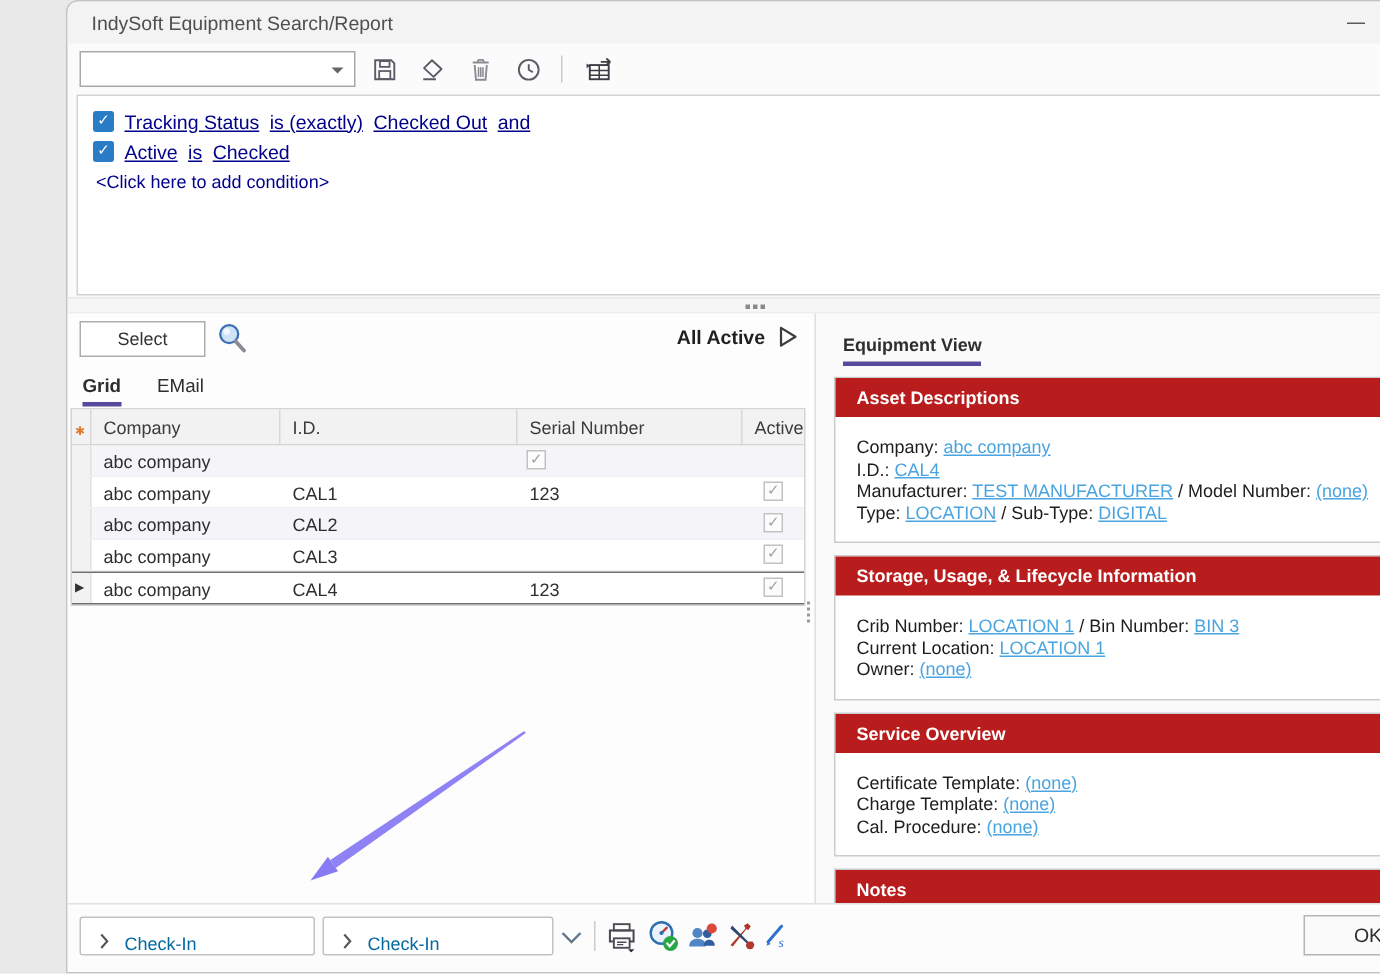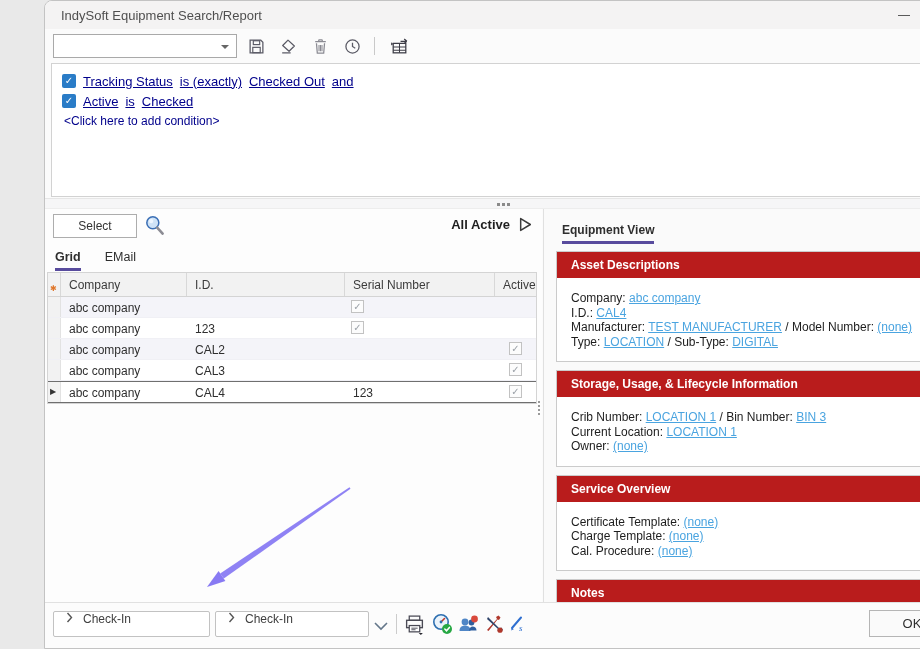--- a/index.html
+++ b/index.html
@@ -87,21 +87,21 @@
   .line { font-size:12px; line-height:14.5px; color:#1d1d1d; white-space:nowrap; }
   .elink { color:#4aa4e0; text-decoration:underline; }
   .elabel { color:#1d1d1d; }
 
   .edge-frag { position:absolute; right:0; width:6px; border-radius:3px 0 0 3px; }
 
   
   .bottom-bar { position:absolute; left:0; right:0; bottom:0; height:46px;
                 border-top:1px solid #e1e1e1; background:#fcfcfc; }
   .ci-btn { position:absolute; top:8px; height:26px; background:#fff; border:1px solid #c2c2c2;
-            border-radius:2px; font-size:12px; color:#404040; display:flex; align-items:flex-start;
+            border-radius:2px; font-size:12px; color:#0369a1; display:flex; align-items:flex-end;
             gap:10px; padding-left:12px; cursor:default; }
   .more-chev { position:absolute; left:328px; top:14px; }
   .b-sep { position:absolute; left:351px; top:11px; width:1px; height:20px; background:#cccccc; }
   .b-icon { position:absolute; top:10px; width:22px; height:22px; display:flex; align-items:center; justify-content:center; }
   .ok-btn { position:absolute; right:8px; top:7px; width:86px; height:27px; background:#fafafa;
             border:1px solid #b5b5b5; font-size:13px; color:#2e2e2e; text-align:center;
             line-height:25px; cursor:default; }
   .ok-btn span::first-letter { text-decoration:underline; }
 
   .arrow-overlay { position:absolute; left:130px; top:470px; pointer-events:none; }
@@ -222,20 +222,21 @@
             <div class="g-rowsel"></div>
             <div class="g-cell" style="flex: 0 0 126px;">abc company</div>
             <div class="g-cell" style="flex: 0 0 150px;"></div>
             <div class="g-cell" style="flex: 0 0 41px; padding: 0px;">
               <div class="chk">✓</div>
             </div>
           </div>
           <div class="g-row">
             <div class="g-rowsel"></div>
             <div class="g-cell" style="flex: 0 0 126px;">abc company</div>
+            <div class="g-cell" style="flex: 0 0 158px;">CAL1</div>
             <div class="g-cell" style="flex: 0 0 150px;">123</div>
             <div class="g-cell" style="flex: 0 0 41px; padding: 0px;">
               <div class="chk">✓</div>
             </div>
           </div>
           <div class="g-row even">
             <div class="g-rowsel"></div>
             <div class="g-cell" style="flex: 0 0 126px;">abc company</div>
             <div class="g-cell" style="flex: 0 0 158px;">CAL2</div>
             <div class="g-cell" style="flex: 0 0 150px;"></div>

